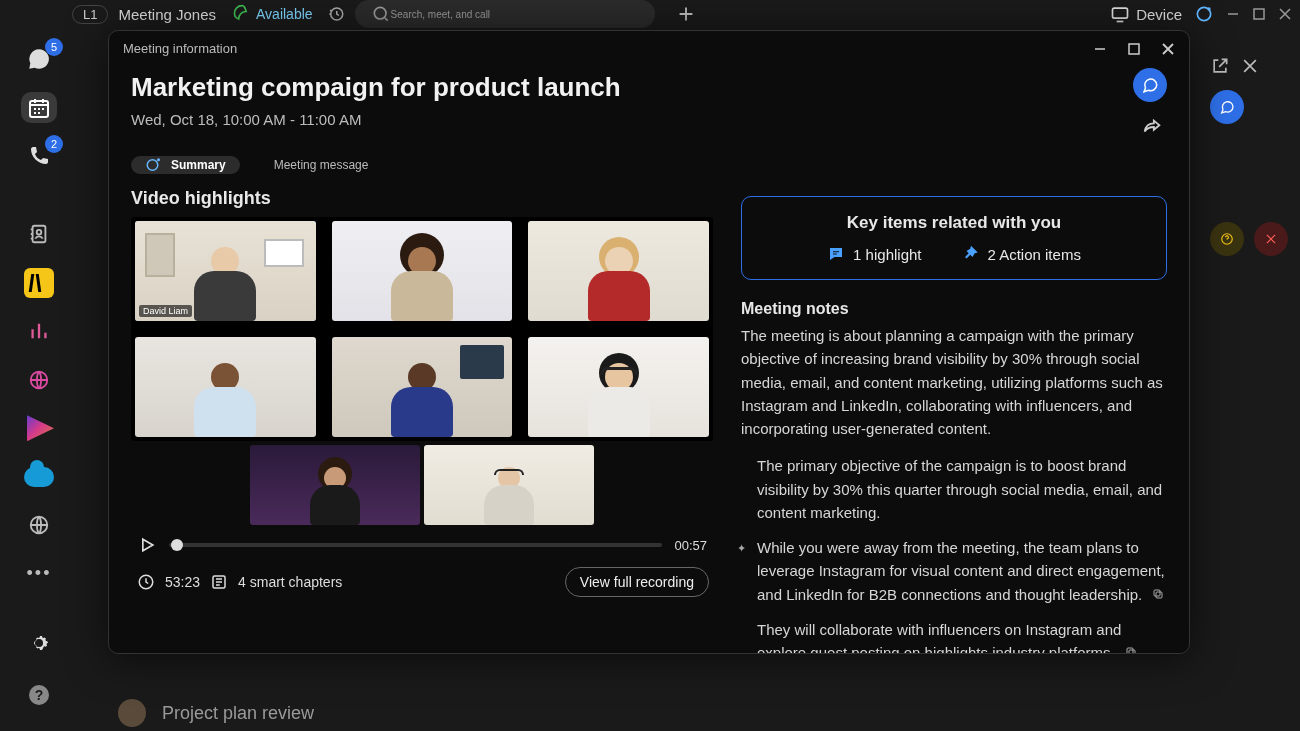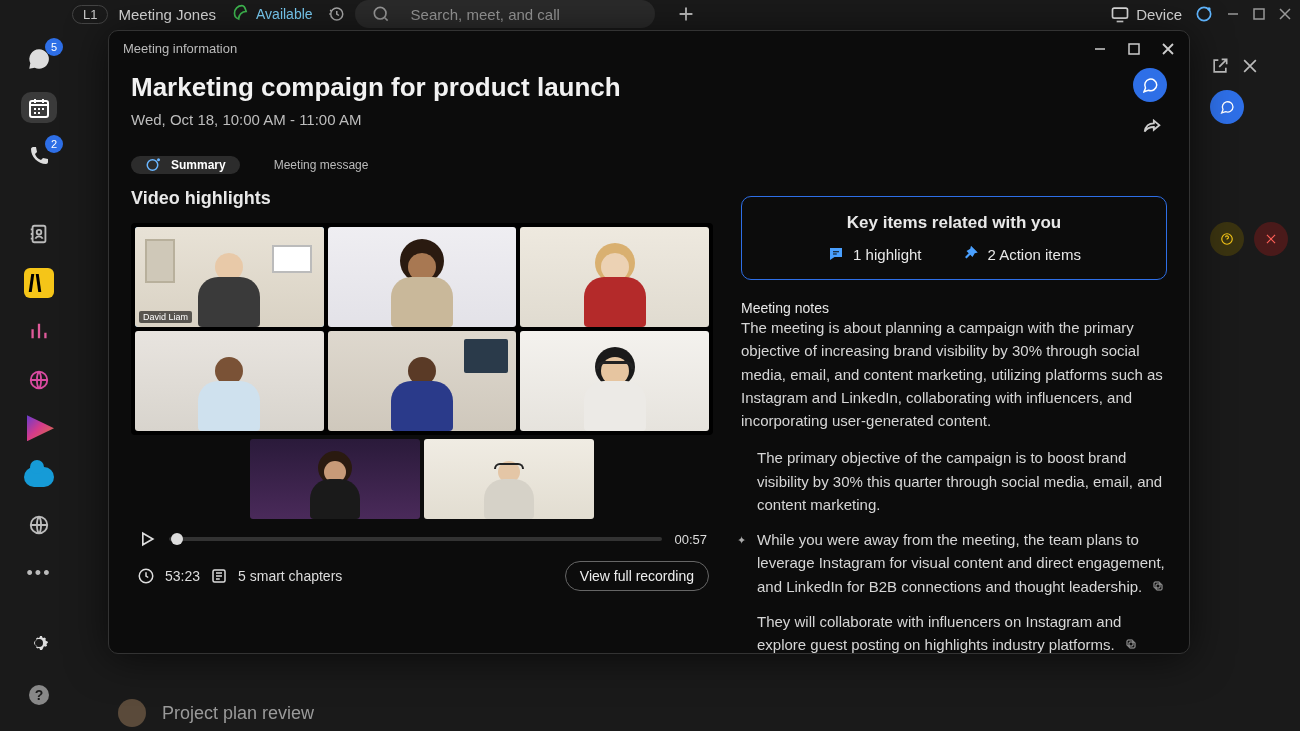--- a/index.html
+++ b/index.html
@@ -21,23 +21,23 @@
   }
   .pill {
     display:inline-flex;align-items:flex-end;gap:4px;
     border:1px solid #444;border-radius:12px;
     padding:1px 10px;font-size:13px;color:#ccc;margin-right:10px;
   }
   .user-name{font-size:15px;color:#ddd;margin-right:16px;}
   .availability{display:inline-flex;align-items:center;font-size:14px;color:#7dd3fc;margin-right:14px;}
   .history-icon{width:18px;height:18px;color:#aaa;margin-right:10px;}
   .search-box{
-    display:flex;align-items:center;gap:20px;
+    display:flex;align-items:center;gap:0;
     background:#2b2b2b;border-radius:20px;
-    padding:4px 16px;min-width:300px;font-size:15px;color:#999;
+    padding:4px 16px;min-width:300px;font-size:10px;color:#999;
   }
   .plus-btn{width:22px;height:22px;margin-left:20px;color:#bbb;}
   .top-right{position:absolute;right:8px;top:0;height:28px;display:flex;align-items:center;gap:12px;}
   .device-chip{display:flex;align-items:center;gap:6px;font-size:15px;color:#ddd;}
   .win-ctrl{width:14px;height:14px;}
 
   
   .avatar-tl{position:absolute;left:8px;top:0;width:46px;height:26px;border-radius:0 0 10px 10px;
     background:linear-gradient(135deg,#8a6a5a,#5a4a3a);overflow:hidden;}
   .avatar-tl::after{content:"";position:absolute;left:10px;top:2px;width:24px;height:24px;border-radius:50%;
@@ -91,22 +91,22 @@
 
   .tabs{display:flex;gap:20px;padding:24px 22px 8px 22px;align-items:center;}
   .tab{font-size:12px;color:#bbb;padding:0 14px;border-radius:16px;cursor:pointer;justify-content:center;}
   .tab.active{background:#2c2c2c;color:#fff;font-weight:600;display:flex;align-items:center;gap:8px;}
   .ai-sparkle{width:18px;height:18px;}
 
   .content{display:flex;gap:28px;padding:6px 22px 0 22px;}
 
   
   .vh{width:582px;}
-  .vh-title{font-size:18px;font-weight:600;margin-bottom:14px;}
-  .vgrid{display:grid;grid-template-columns:repeat(3,1fr);gap:4px;background:#000;padding:4px;border-radius:4px;}
+  .vh-title{font-size:18px;font-weight:600;margin-bottom:8px;}
+  .vgrid{display:grid;grid-template-columns:repeat(3,1fr);gap:16px;background:#000;padding:4px;border-radius:4px;}
   .vtile{height:100px;border-radius:3px;position:relative;overflow:hidden;}
   .vtile.active{outline:2px solid #60b6ff;outline-offset:-2px;}
   .vtile .room{position:absolute;inset:0;}
   .vtile .person{position:absolute;left:50%;bottom:0;transform:translateX(-50%);}
   .name-tag{position:absolute;left:4px;bottom:4px;font-size:9px;background:rgba(0,0,0,.6);
     color:#fff;padding:1px 4px;border-radius:2px;}
   .vgrid2{display:grid;grid-template-columns:repeat(2,170px);gap:4px;justify-content:center;margin-top:4px;}
   .vgrid2 .vtile{height:80px;}
 
   .player{display:flex;align-items:center;gap:12px;padding:10px 6px 6px 6px;}
@@ -116,21 +116,21 @@
   .meta-row{display:flex;align-items:center;justify-content:space-between;padding:6px 4px 0 6px;}
   .meta-left{display:flex;align-items:center;gap:10px;font-size:14px;color:#ddd;}
   .full-rec{border:1px solid #666;border-radius:18px;padding:6px 14px;font-size:14px;color:#eee;}
 
   
   .rcol{flex:1;min-width:0;}
   .key-card{border:1px solid #2e6fe7;border-radius:10px;padding:16px 20px;margin-top:8px;margin-bottom:20px;}
   .key-title{font-size:17px;font-weight:600;text-align:center;margin-bottom:12px;}
   .key-items{display:flex;justify-content:center;gap:40px;font-size:15px;}
   .key-items span{display:flex;align-items:center;gap:8px;}
-  .notes-h{font-size:14px;font-weight:400;margin-bottom:0;}
+  .notes-h{font-size:16px;font-weight:700;margin-bottom:6px;}
   .notes-p{font-size:15px;line-height:1.55;color:#d6d6d6;margin-bottom:14px;}
   .note-item{font-size:15px;line-height:1.55;color:#d6d6d6;margin-bottom:12px;padding-left:16px;position:relative;}
   .note-item .sparkle{position:absolute;left:-4px;top:4px;font-size:11px;color:#aaa;}
   .note-item .copy-sm{display:inline-block;margin-left:6px;color:#aaa;font-size:12px;}
   .underline-y{border-bottom:2px solid #f5c518;}
 
   
   .bg-right{position:absolute;right:12px;top:56px;display:flex;flex-direction:column;gap:14px;}
   .bg-right .ic{width:34px;height:34px;border-radius:50%;display:flex;align-items:center;justify-content:center;}
   .bg-right .close-red{background:#4a1a1a;color:#ff6057;}
@@ -447,21 +447,21 @@
         <div class="meta-left">
           <svg width="18" height="18" viewBox="0 0 24 24" fill="none" stroke="#ddd" stroke-width="2">
               <circle cx="12" cy="12" r="9"></circle>
               <path d="M12 7v5l3 2"></path>
             </svg>
           <span>53:23</span>
           <svg width="18" height="18" viewBox="0 0 24 24" fill="none" stroke="#ddd" stroke-width="2">
               <rect x="4" y="4" width="16" height="16" rx="2"></rect>
               <path d="M8 8h8M8 12h8M8 16h5"></path>
             </svg>
-          <span>5 smart chapters</span>
+          <span>4 smart chapters</span>
         </div>
         <div class="full-rec">View full recording</div>
       </div>
     </div>
 
     <div class="rcol">
       <div class="key-card">
         <div class="key-title">Key items related with you</div>
         <div class="key-items">
           <span>

